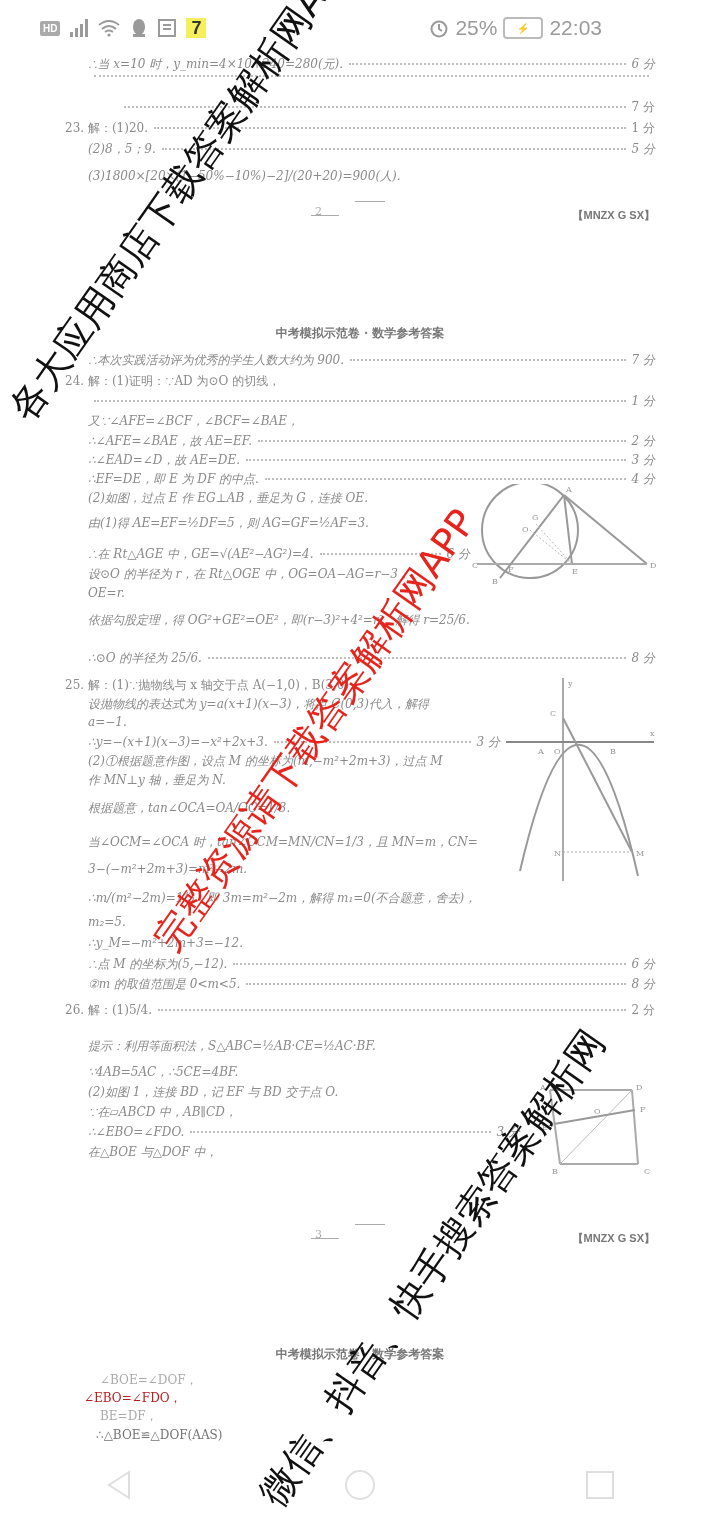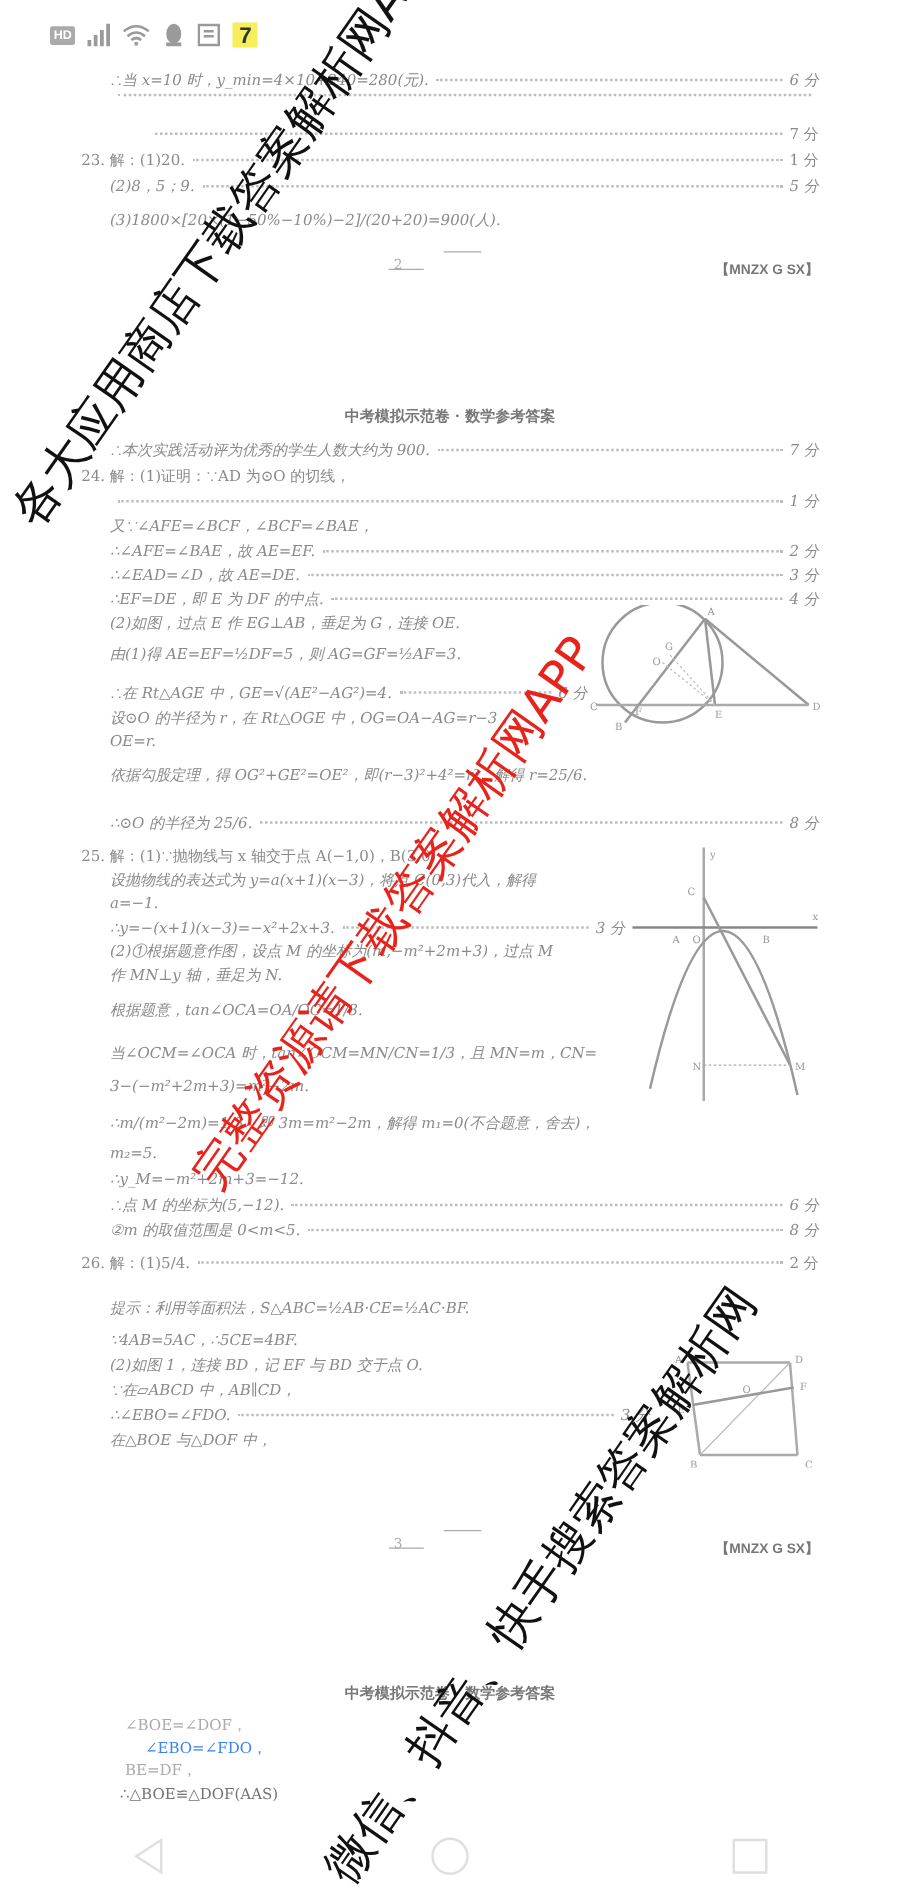--- a/index.html
+++ b/index.html
@@ -66,20 +66,29 @@
         <ellipse cx="9" cy="9" rx="6" ry="8" fill="#9a9a9a"></ellipse>
         <rect x="3" y="16" width="12" height="3" fill="#9a9a9a"></rect>
       </svg>
     <svg width="18" height="20" viewBox="0 0 18 20">
         <rect x="1" y="2" width="16" height="16" fill="none" stroke="#9a9a9a" stroke-width="2"></rect>
         <line x1="5" y1="7" x2="13" y2="7" stroke="#9a9a9a" stroke-width="2"></line>
         <line x1="5" y1="11" x2="13" y2="11" stroke="#9a9a9a" stroke-width="2"></line>
       </svg>
     <span class="yellow-app">7</span>
   </div>
+  <div class="sb-right">
+    <svg width="20" height="20" viewBox="0 0 20 20">
+        <circle cx="10" cy="11" r="7.5" fill="none" stroke="#9a9a9a" stroke-width="2"></circle>
+        <path d="M10 6 V11 L13 13" stroke="#9a9a9a" stroke-width="2" fill="none"></path>
+      </svg>
+    <span>25%</span>
+    <span class="batt">⚡</span>
+    <span>22:03</span>
+  </div>
 </div>
 
 <div>
   <div class="line ind" style="top:56px">
       <span class="txt">∴当 x=10 时，y_min=4×10+240=280(元).</span>
       <span class="dots"></span>
       <span class="score">6 分</span>
     </div>
   <div class="line ind" style="top:78px">
       <span class="dots"></span>
@@ -288,21 +297,21 @@
 
   <div class="page-num" style="top:1228px">3</div>
   <div class="code" style="top:1231px">【MNZX G SX】</div>
 </div>
 
 <div>
   <div class="page-title" style="top:1346px">中考模拟示范卷 · 数学参考答案</div>
   <div class="line" style="top:1372px; left:100px; color:#aaa">
       <span class="txt">∠BOE=∠DOF，</span>
     </div>
-  <div class="line" style="top:1390px; left:116px; color:#3b82f6">
+  <div class="line" style="top:1390px; left:84px; color:#b91c1c">
       <span class="txt">∠EBO=∠FDO，</span>
     </div>
   <div class="line" style="top:1408px; left:100px; color:#aaa">
       <span class="txt">BE=DF，</span>
     </div>
   <div class="line" style="top:1428px; left:96px; color:#737373">
       <span class="txt">∴△BOE≌△DOF(AAS)</span>
     </div>
 </div>
 

